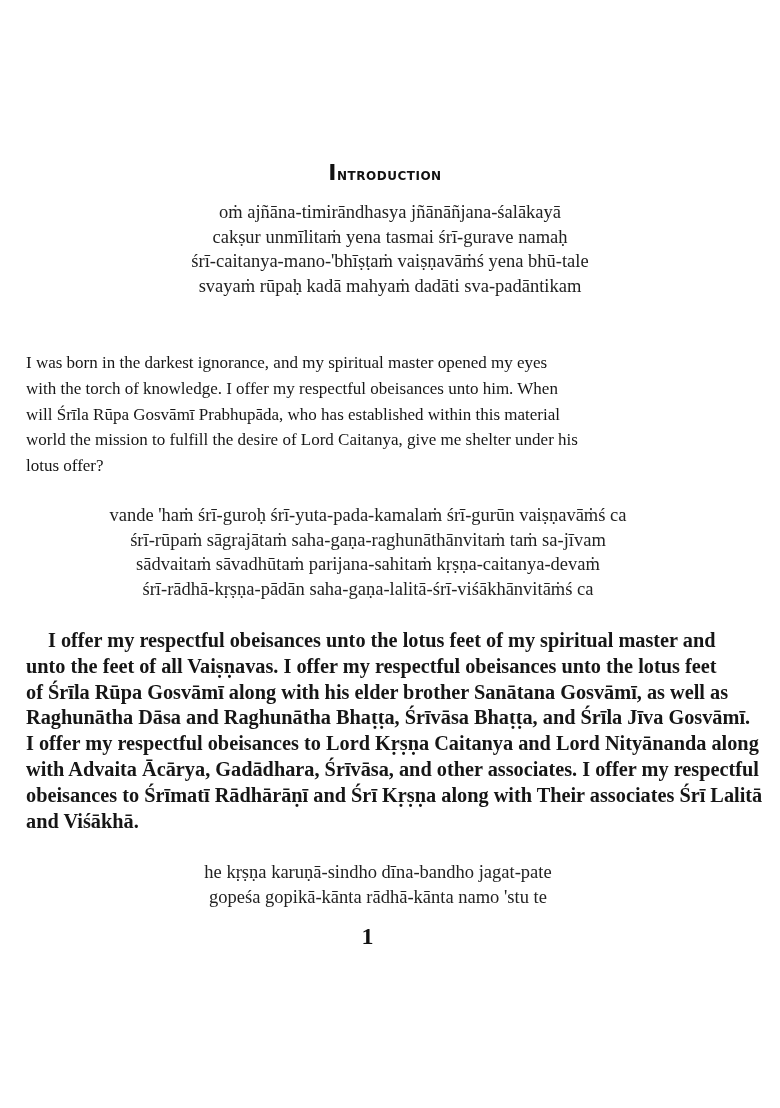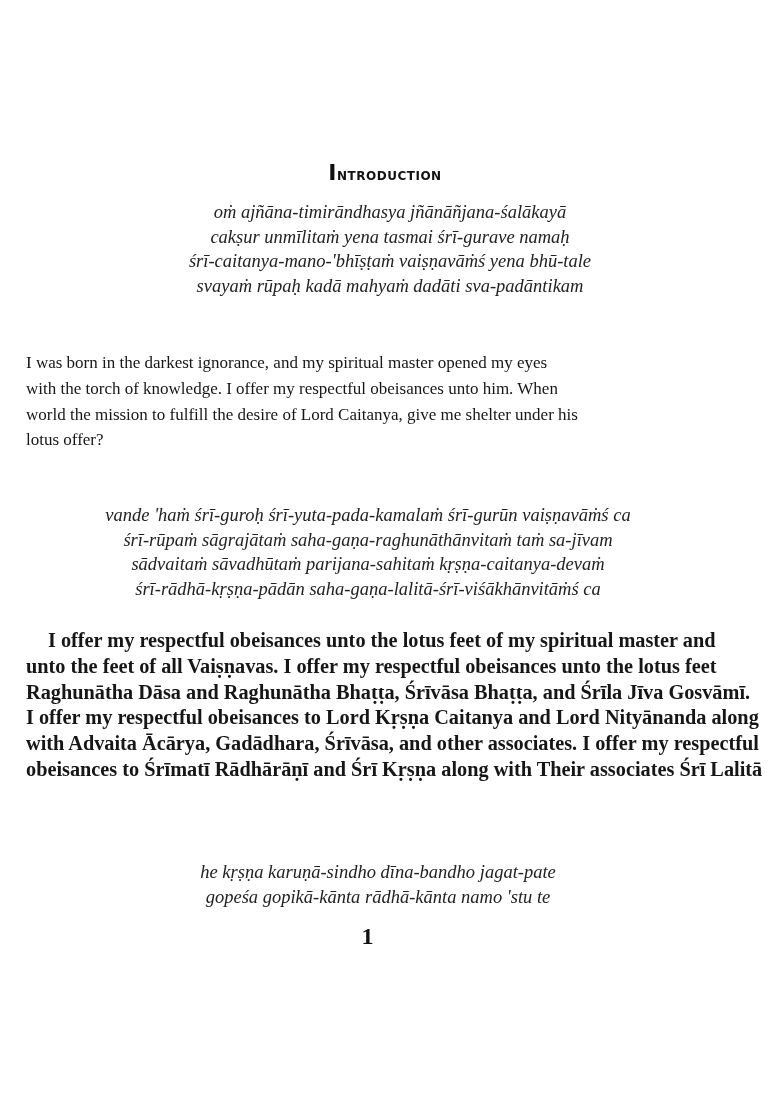--- a/index.html
+++ b/index.html
@@ -33,21 +33,20 @@
     letter-spacing: 0.5px;
     font-variant: small-caps;
     color: #111;
   }
   .title .cap { font-size: 22px; }
   .verse {
     position: absolute;
     left: 0;
     width: 780px;
     text-align: center;
-    font-style: italic;
     font-size: 18.5px;
     line-height: 24.5px;
     color: #222;
   }
   .verse .line { display: block; white-space: nowrap; }
   .para {
     position: absolute;
     left: 26px;
     width: 740px;
     font-size: 20.3px;
@@ -76,38 +75,41 @@
   <div class="verse" style="top:200px;">
     <span class="line">oṁ ajñāna-timirāndhasya jñānāñjana-śalākayā</span>
     <span class="line">cakṣur unmīlitaṁ yena tasmai śrī-gurave namaḥ</span>
     <span class="line">śrī-caitanya-mano-'bhīṣṭaṁ vaiṣṇavāṁś yena bhū-tale</span>
     <span class="line">svayaṁ rūpaḥ kadā mahyaṁ dadāti sva-padāntikam</span>
   </div>
 
   <div class="para" style="top:350px; font-size:17px;">
     <span class="line">I was born in the darkest ignorance, and my spiritual master opened my eyes</span>
     <span class="line">with the torch of knowledge. I offer my respectful obeisances unto him. When</span>
+    <span class="line">will Śrīla Rūpa Gosvāmī Prabhupāda, who has established within this material</span>
     <span class="line">world the mission to fulfill the desire of Lord Caitanya, give me shelter under his</span>
     <span class="line">lotus offer?</span>
   </div>
 
   <div class="verse" style="top:503px; left:-22px;">
     <span class="line">vande 'haṁ śrī-guroḥ śrī-yuta-pada-kamalaṁ śrī-gurūn vaiṣṇavāṁś ca</span>
     <span class="line">śrī-rūpaṁ sāgrajātaṁ saha-gaṇa-raghunāthānvitaṁ taṁ sa-jīvam</span>
     <span class="line">sādvaitaṁ sāvadhūtaṁ parijana-sahitaṁ kṛṣṇa-caitanya-devaṁ</span>
     <span class="line">śrī-rādhā-kṛṣṇa-pādān saha-gaṇa-lalitā-śrī-viśākhānvitāṁś ca</span>
   </div>
 
   <div class="para" style="top:628px; font-weight:700;">
     <span class="line" style="padding-left:22px;">I offer my respectful obeisances unto the lotus feet of my spiritual master and</span>
     <span class="line">unto the feet of all Vaiṣṇavas. I offer my respectful obeisances unto the lotus feet</span>
+    <span class="line">of Śrīla Rūpa Gosvāmī along with his elder brother Sanātana Gosvāmī, as well as</span>
     <span class="line">Raghunātha Dāsa and Raghunātha Bhaṭṭa, Śrīvāsa Bhaṭṭa, and Śrīla Jīva Gosvāmī.</span>
     <span class="line">I offer my respectful obeisances to Lord Kṛṣṇa Caitanya and Lord Nityānanda along</span>
     <span class="line">with Advaita Ācārya, Gadādhara, Śrīvāsa, and other associates. I offer my respectful</span>
     <span class="line">obeisances to Śrīmatī Rādhārāṇī and Śrī Kṛṣṇa along with Their associates Śrī Lalitā</span>
+    <span class="line">and Viśākhā.</span>
   </div>
 
   <div class="verse" style="top:860px; left:-12px;">
     <span class="line">he kṛṣṇa karuṇā-sindho dīna-bandho jagat-pate</span>
     <span class="line">gopeśa gopikā-kānta rādhā-kānta namo 'stu te</span>
   </div>
 
   <div class="page-number">1</div>
 
 </div>

